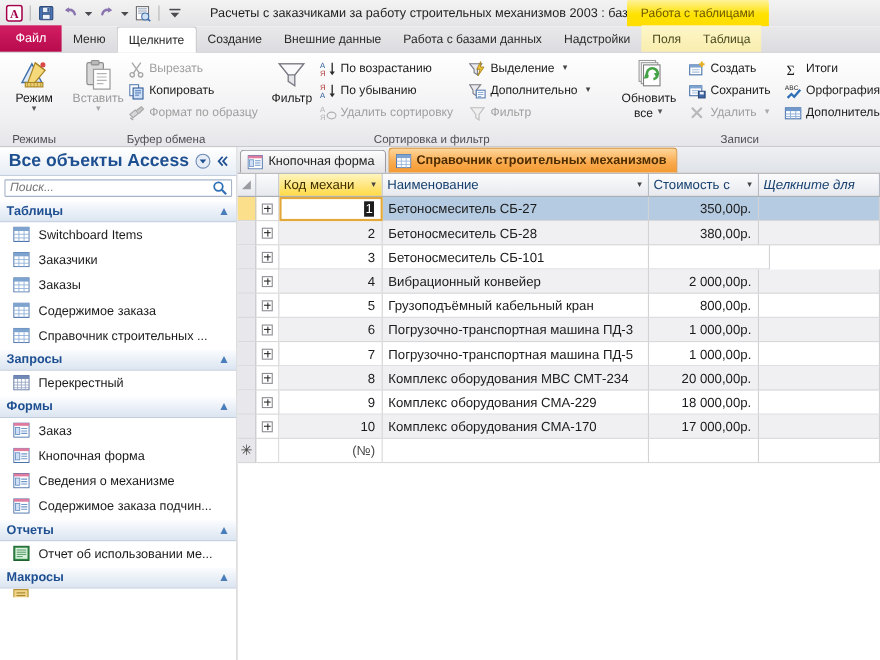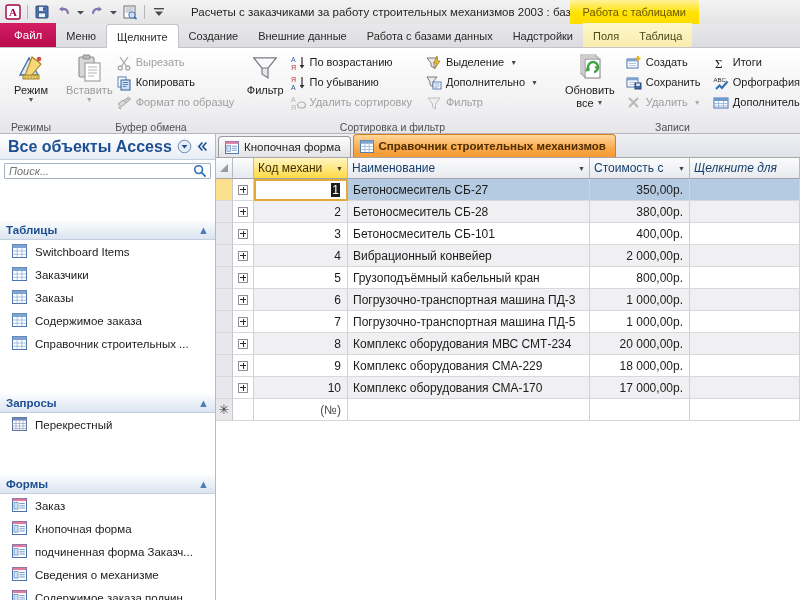--- a/index.html
+++ b/index.html
@@ -118,21 +118,21 @@
     flex: 1; border: none; outline: none; font-style: italic;
     font-size: 11px; color: #7c7c7c; padding-left: 4px; font-family: inherit;
     background: transparent;
   }
   .nav-search .si { width: 20px; display: flex; align-items: center; justify-content: center; }
   .nav-scroll { flex: 1; overflow: hidden; }
   .nav-group-head {
     height: 20px; background: linear-gradient(#fbfcfe, #dbe5f1);
     border-top: 1px solid #fff; border-bottom: 1px solid #c3cede;
     display: flex; align-items: center; padding: 0 6px;
-    font-size: 11.5px; font-weight: bold; color: #1d4f91; margin-top: 38px;
+    font-size: 11.5px; font-weight: bold; color: #1d4f91;
   }
   .nav-group-head .t { flex: 1; }
   .nav-group-head .chev { color: #4a7ebb; font-size: 11px; }
   .nav-item {
     height: 23px; display: flex; align-items: center; gap: 7px; padding-left: 12px;
     font-size: 11.5px; color: #1b1b1b; white-space: nowrap; overflow: hidden;
   }
 
   
   .docarea {
@@ -664,31 +664,20 @@
       </div>
       <div class="nav-item">
         <span class="ic ic16">
           <svg width="15" height="14" viewBox="0 0 15 14">
               <rect x="0.5" y="0.5" width="14" height="13" fill="#fff" stroke="#4a72ab"></rect>
               <rect x="0.5" y="0.5" width="14" height="2.6" fill="#e07ba0"></rect>
               <rect x="2" y="4.6" width="4" height="6.5" fill="#cfe0f6" stroke="#5a86bd" stroke-width=".7"></rect>
               <path d="M7.3 5.6 h5.5 M7.3 7.8 h5.5 M7.3 10 h5.5" stroke="#6f97c8" stroke-width="1"></path>
             </svg>
         </span>
-        <span>подчиненная форма Заказч...</span>
-      </div>
-      <div class="nav-item">
-        <span class="ic ic16">
-          <svg width="15" height="14" viewBox="0 0 15 14">
-              <rect x="0.5" y="0.5" width="14" height="13" fill="#fff" stroke="#4a72ab"></rect>
-              <rect x="0.5" y="0.5" width="14" height="2.6" fill="#e07ba0"></rect>
-              <rect x="2" y="4.6" width="4" height="6.5" fill="#cfe0f6" stroke="#5a86bd" stroke-width=".7"></rect>
-              <path d="M7.3 5.6 h5.5 M7.3 7.8 h5.5 M7.3 10 h5.5" stroke="#6f97c8" stroke-width="1"></path>
-            </svg>
-        </span>
         <span>Сведения о механизме</span>
       </div>
       <div class="nav-item">
         <span class="ic ic16">
           <svg width="15" height="14" viewBox="0 0 15 14">
               <rect x="0.5" y="0.5" width="14" height="13" fill="#fff" stroke="#4a72ab"></rect>
               <rect x="0.5" y="0.5" width="14" height="2.6" fill="#e07ba0"></rect>
               <rect x="2" y="4.6" width="4" height="6.5" fill="#cfe0f6" stroke="#5a86bd" stroke-width=".7"></rect>
               <path d="M7.3 5.6 h5.5 M7.3 7.8 h5.5 M7.3 10 h5.5" stroke="#6f97c8" stroke-width="1"></path>
             </svg>
@@ -811,23 +800,20 @@
         <div class="rowsel"></div>
         <div class="expcell">
             <span class="expbox"></span>
           </div>
         <div class="cell c-code">
             <span>3</span>
           </div>
         <div class="cell c-name">
             <span>Бетоносмеситель СБ-101</span>
           </div>
-        <div class="cell c-cost">
-            <span>400,00р.</span>
-          </div>
         <div class="cell c-click"></div>
       </div>
 
       <div class="sheet-row row-alt">
         <div class="rowsel"></div>
         <div class="expcell">
             <span class="expbox"></span>
           </div>
         <div class="cell c-code">
             <span>4</span>

